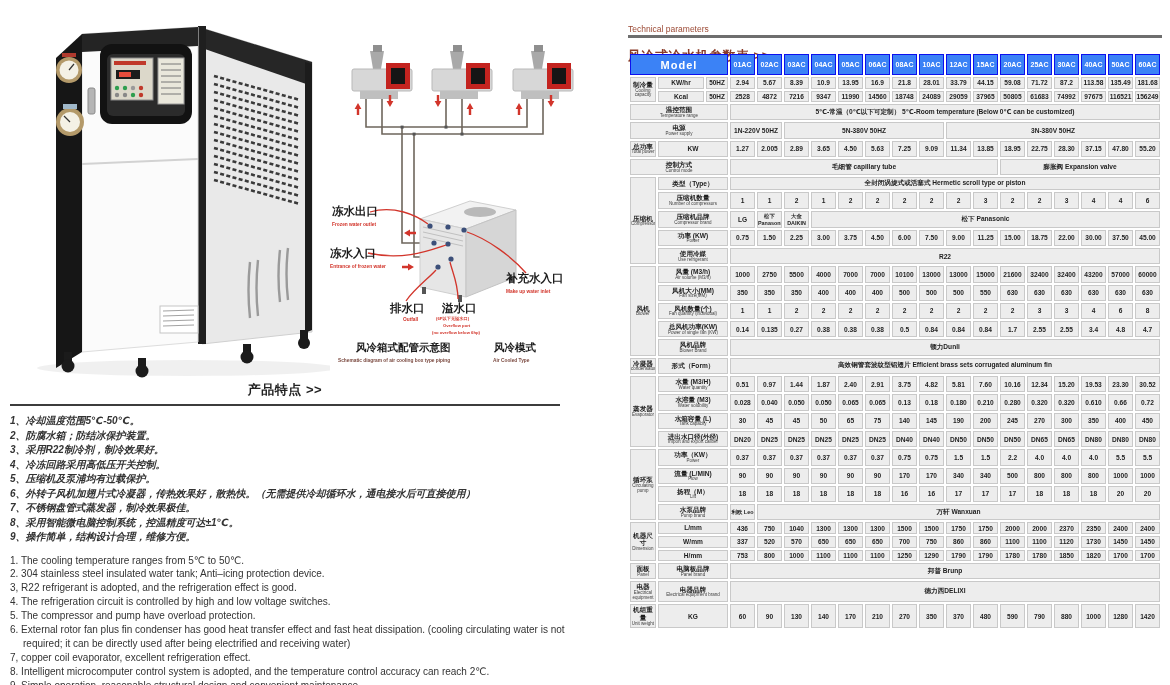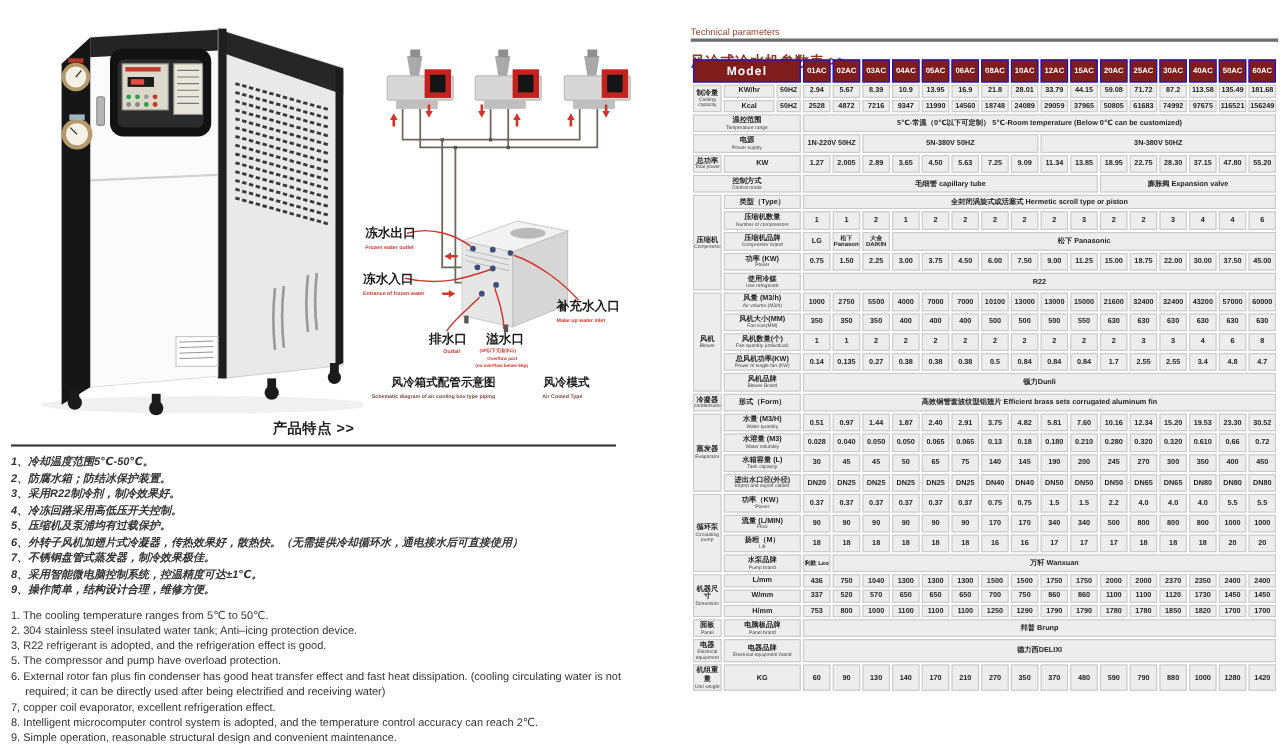--- a/index.html
+++ b/index.html
@@ -5,21 +5,21 @@
   html,body{margin:0;padding:0;background:#fff;}
   #page{position:relative;width:1170px;height:685px;background:#fff;overflow:hidden;
         font-family:"Liberation Sans","DejaVu Sans",sans-serif;color:#222;}
 
   
   .t-title{position:absolute;left:628px;top:8px;font-size:13px;font-weight:bold;color:#8a3b28;letter-spacing:.5px;margin-top:39px;}
   .t-sub{position:absolute;left:628px;top:24px;font-size:8.5px;font-weight:normal;color:#9c4a35;}
   .t-rule{position:absolute;left:628px;top:35px;width:534px;height:3px;background:#6e6e6e;}
 
   table#spec{position:absolute;left:628px;top:52px;width:534px;border-spacing:2px;table-layout:fixed;}
-  #spec th{background:#7f1d1d;color:#fff;font-size:7px;font-weight:bold;height:19px;padding:0;border:1px solid #0c10ee;}
+  #spec th{background:#3b82f6;color:#fff;font-size:7px;font-weight:bold;height:19px;padding:0;border:1px solid #0c10ee;}
   #spec th#model-th{font-size:11px;font-weight:bold;letter-spacing:1px;}
   #spec td{background:#ededed;border:1px solid #c9c9c9;text-align:center;vertical-align:middle;padding:1px 0;overflow:hidden;}
   #spec td.d{font-size:6.6px;font-weight:bold;color:#1d1d1d;}
   #spec td.sm{font-size:5.4px;}
   #spec td .cn{font-size:6.6px;font-weight:bold;color:#1d1d1d;line-height:1.15;}
   #spec td .en{font-size:4.5px;color:#3c3c3c;line-height:1.05;font-weight:normal;}
   #spec td.u{font-size:6.4px;font-weight:bold;}
 
   
   #features{position:absolute;left:10px;top:381px;width:590px;}
@@ -249,20 +249,21 @@
         <div class="fi cn">5、压缩机及泵浦均有过载保护。</div>
         <div class="fi cn">6、外转子风机加翅片式冷凝器，传热效果好，散热快。（无需提供冷却循环水，通电接水后可直接使用）</div>
         <div class="fi cn">7、不锈钢盘管式蒸发器，制冷效果极佳。</div>
         <div class="fi cn">8、采用智能微电脑控制系统，控温精度可达±1℃。</div>
         <div class="fi cn">9、操作简单，结构设计合理，维修方便。</div>
       </div>
     <div id="features-en">
         <div class="fi en">1. The cooling temperature ranges from 5℃ to 50℃.</div>
         <div class="fi en">2. 304 stainless steel insulated water tank; Anti–icing protection device.</div>
         <div class="fi en">3, R22 refrigerant is adopted, and the refrigeration effect is good.</div>
+        <div class="fi en">4. The refrigeration circuit is controlled by high and low voltage switches.</div>
         <div class="fi en">5. The compressor and pump have overload protection.</div>
         <div class="fi en">6. External rotor fan plus fin condenser has good heat transfer effect and fast heat dissipation. (cooling circulating water is not required; it can be directly used after being electrified and receiving water)</div>
         <div class="fi en">7, copper coil evaporator, excellent refrigeration effect.</div>
         <div class="fi en">8. Intelligent microcomputer control system is adopted, and the temperature control accuracy can reach 2℃.</div>
         <div class="fi en">9. Simple operation, reasonable structural design and convenient maintenance.</div>
       </div>
   </div>
 
   <div class="t-title">风冷式冷水机参数表 &gt;&gt;</div>
   <div class="t-sub">Technical parameters</div>

